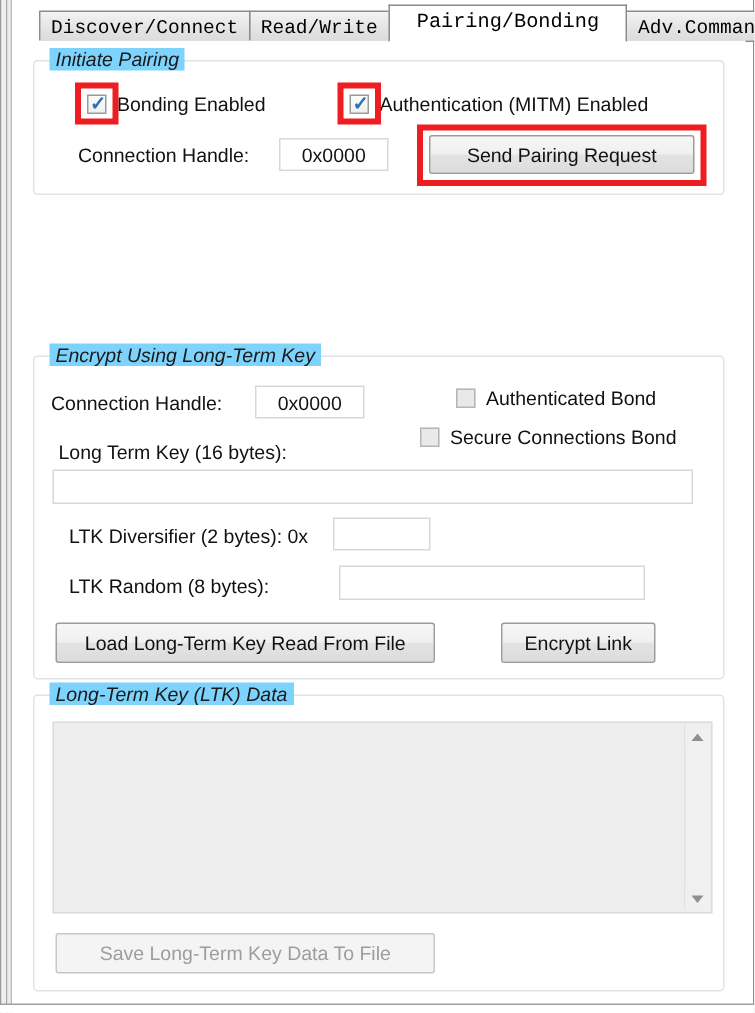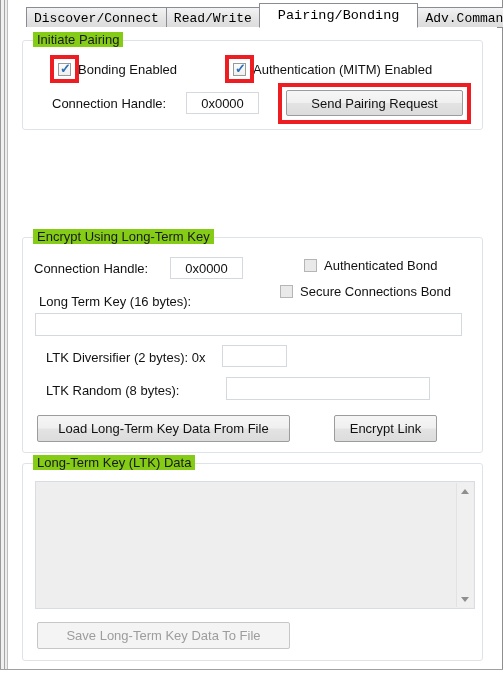--- a/index.html
+++ b/index.html
@@ -104,25 +104,26 @@
     position: absolute;
     border: 1px solid #dfe3e8;
     border-radius: 3px;
     box-sizing: border-box;
     background: transparent;
   }
   .group-title {
     position: absolute;
     top: -9px;
     left: 10px;
-    background: #84cc16;
+    background: #7dd3fc;
     padding: 0 4px;
     font-size: 13px;
     color: #1a1a1a;
     white-space: nowrap;
+    font-style: italic;
   }
 
   
   .lbl {
     position: absolute;
     font-size: 13px;
     color: #111111;
     white-space: nowrap;
   }
 
@@ -306,21 +307,21 @@
 
   <div class="lbl" style="left:39px; top:294px;">Long Term Key (16 bytes):</div>
   <div class="textbox pad" style="left:35px; top:313px; width:427px; height:23px;" title=""></div>
 
   <div class="lbl" style="left:46px; top:350px;">LTK Diversifier (2 bytes): 0x</div>
   <div class="textbox pad" style="left:222px; top:345px; width:65px; height:22px;"></div>
 
   <div class="lbl" style="left:46px; top:383px;">LTK Random (8 bytes):</div>
   <div class="textbox pad" style="left:226px; top:377px; width:204px; height:23px;"></div>
 
-  <div class="btn" style="left:37px; top:415px; width:253px; height:27px;">Load Long-Term Key Data From File</div>
+  <div class="btn" style="left:37px; top:415px; width:253px; height:27px;">Load Long-Term Key Read From File</div>
   <div class="btn" style="left:334px; top:415px; width:103px; height:27px;">Encrypt Link</div>
 
   <div class="groupbox" style="left:22px; top:463px; width:461px; height:198px;">
     <div class="group-title">Long-Term Key (LTK) Data</div>
   </div>
 
   <div class="multiline" style="left:35px; top:481px; width:440px; height:128px;">
 
     <div class="sbar">
       <div class="sb-arrow up">

